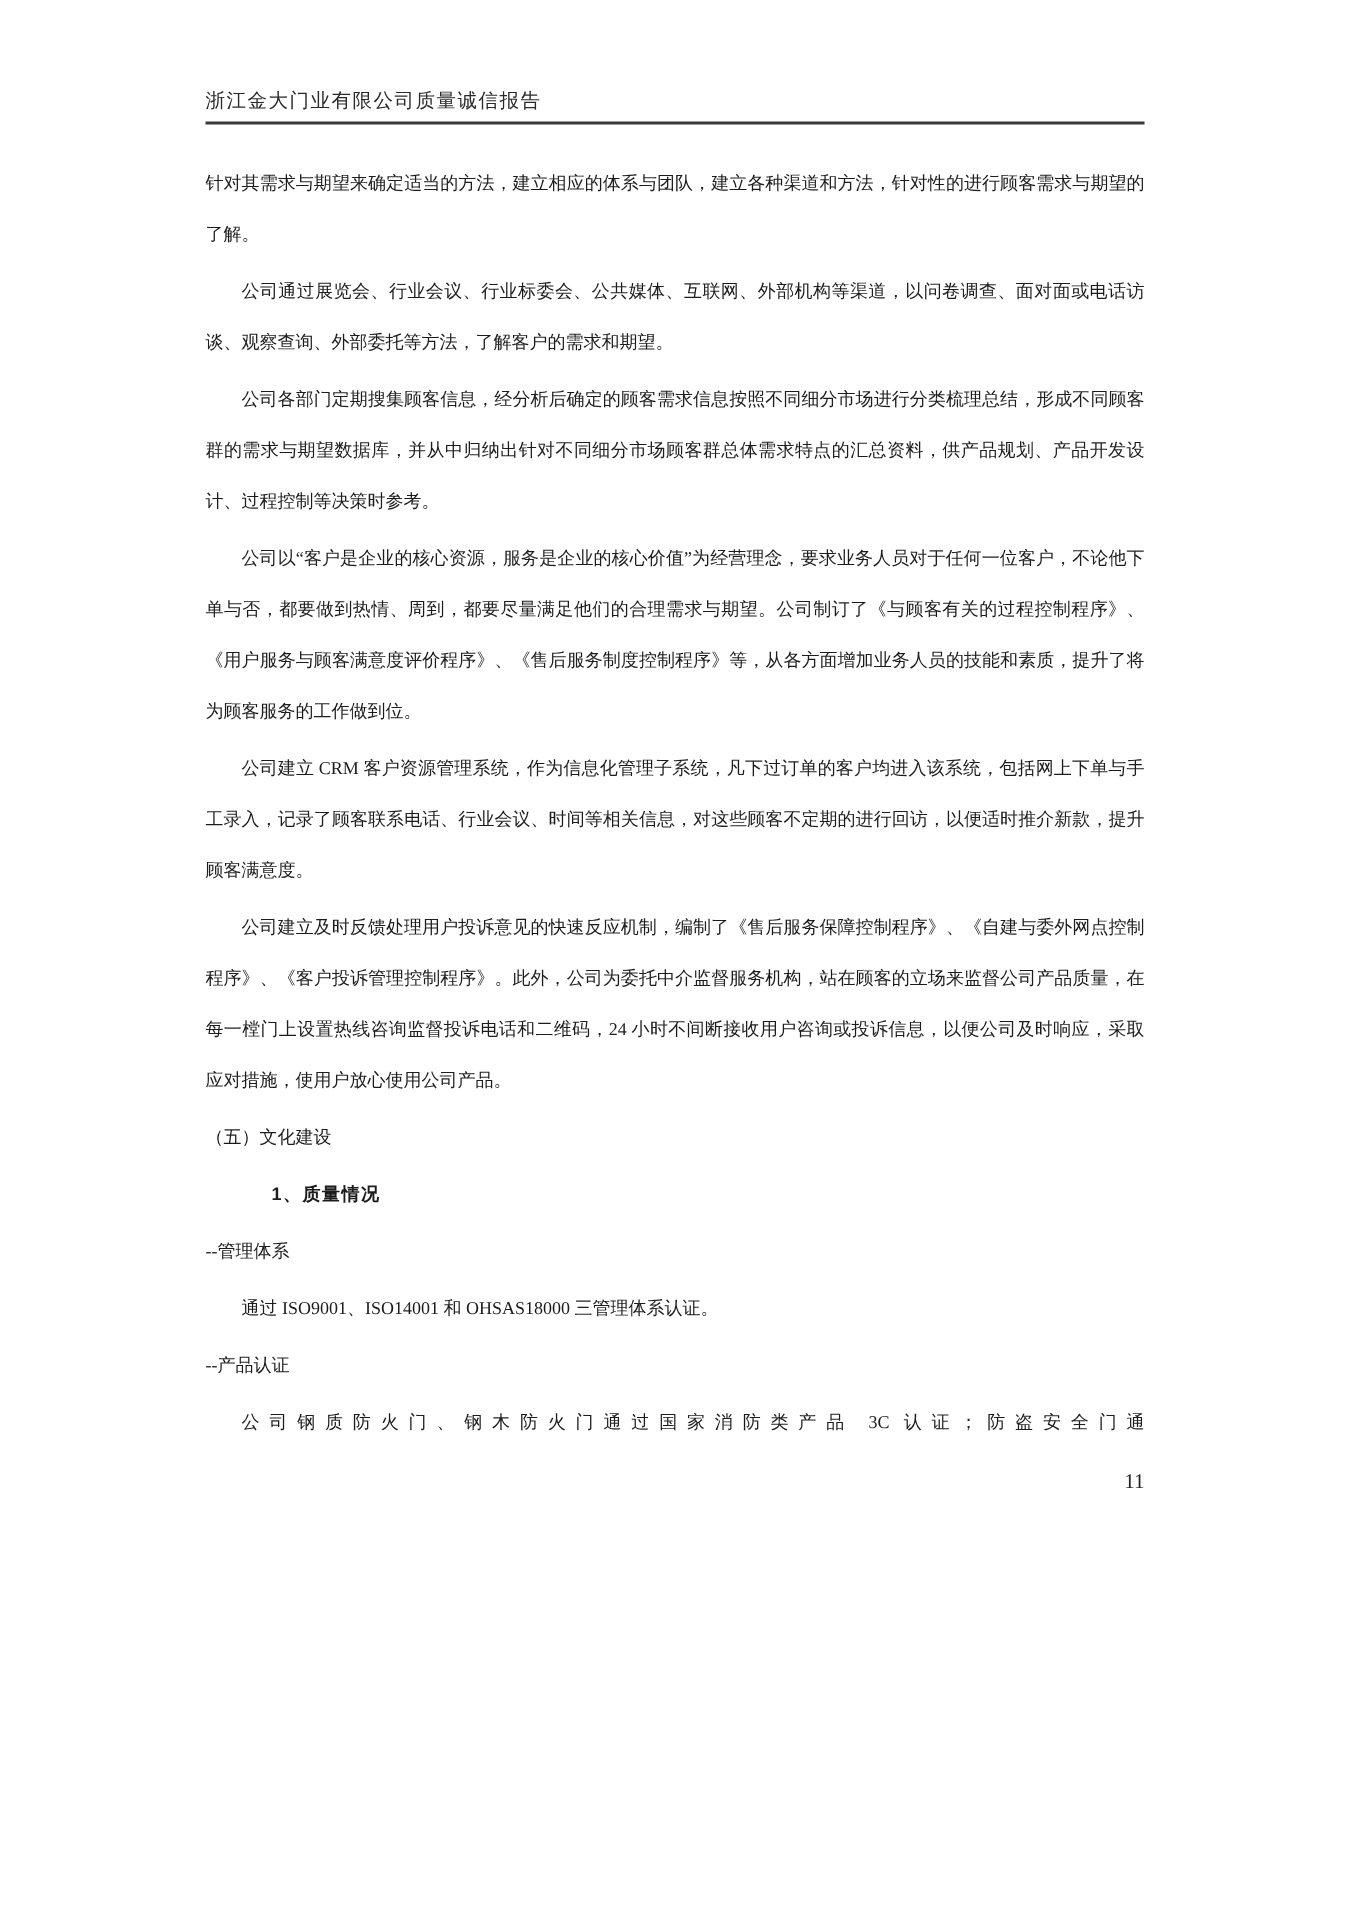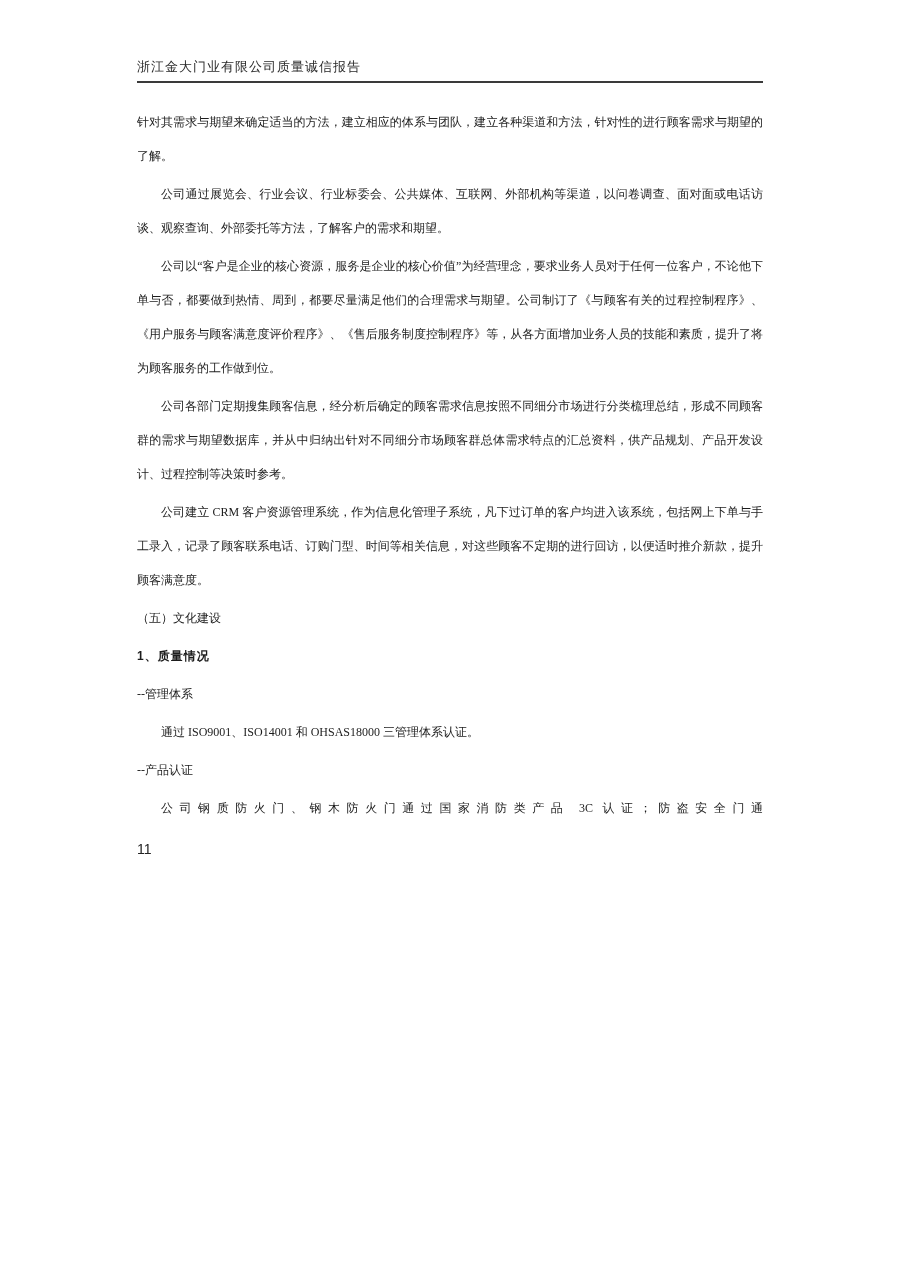--- a/index.html
+++ b/index.html
@@ -36,46 +36,48 @@
     text-align: justify;
     text-justify: inter-ideograph;
     color: #1c1c1c;
   }
   .para { margin: 0 0 4px 0; }
   .indent { text-indent: 2em; }
   .heading {
     font-family: "Liberation Sans", sans-serif;
     font-weight: bold;
     letter-spacing: 1px;
+    margin-left: 44px;
   }
   .fill { text-align-last: justify; }
   .footer {
     margin-top: 16px;
-    text-align: left;
+    text-align: right;
     font-size: 14px;
-    font-family: Liberation Sans, sans-serif;
+    font-family: Liberation Serif, serif;
     color: #222222;
   }
 </style>
 </head>
 <body>
 
 <div class="page">
 
   <div class="header">
     <span class="header-left">浙江金大门业有限公司</span>
     <span class="header-right">质量诚信报告</span>
   </div>
 
   <div class="doc-body">
     <p class="para">针对其需求与期望来确定适当的方法，建立相应的体系与团队，建立各种渠道和方法，针对性的进行顾客需求与期望的了解。</p>
     <p class="para indent">公司通过展览会、行业会议、行业标委会、公共媒体、互联网、外部机构等渠道，以问卷调查、面对面或电话访谈、观察查询、外部委托等方法，了解客户的需求和期望。</p>
+    <p class="para indent">公司各部门定期搜集顾客信息，经分析后确定的顾客需求信息按照不同细分市场进行分类梳理总结，形成不同顾客群的需求与期望数据库，并从中归纳出针对不同细分市场顾客群总体需求特点的汇总资料，供产品规划、产品开发设计、过程控制等决策时参考。</p>
     <p class="para indent">公司以“客户是企业的核心资源，服务是企业的核心价值”为经营理念，要求业务人员对于任何一位客户，不论他下单与否，都要做到热情、周到，都要尽量满足他们的合理需求与期望。公司制订了《与顾客有关的过程控制程序》、《用户服务与顾客满意度评价程序》、《售后服务制度控制程序》等，从各方面增加业务人员的技能和素质，提升了将为顾客服务的工作做到位。</p>
-    <p class="para indent">公司各部门定期搜集顾客信息，经分析后确定的顾客需求信息按照不同细分市场进行分类梳理总结，形成不同顾客群的需求与期望数据库，并从中归纳出针对不同细分市场顾客群总体需求特点的汇总资料，供产品规划、产品开发设计、过程控制等决策时参考。</p>
-    <p class="para indent">公司建立 CRM 客户资源管理系统，作为信息化管理子系统，凡下过订单的客户均进入该系统，包括网上下单与手工录入，记录了顾客联系电话、订购门型、时间等相关信息，对这些顾客不定期的进行回访，以便适时推介新款，提升顾客满意度。</p>
+    <p class="para indent">公司建立 CRM 客户资源管理系统，作为信息化管理子系统，凡下过订单的客户均进入该系统，包括网上下单与手工录入，记录了顾客联系电话、行业会议、时间等相关信息，对这些顾客不定期的进行回访，以便适时推介新款，提升顾客满意度。</p>
+    <p class="para indent">公司建立及时反馈处理用户投诉意见的快速反应机制，编制了《售后服务保障控制程序》、《自建与委外网点控制程序》、《客户投诉管理控制程序》。此外，公司为委托中介监督服务机构，站在顾客的立场来监督公司产品质量，在每一樘门上设置热线咨询监督投诉电话和二维码，24 小时不间断接收用户咨询或投诉信息，以便公司及时响应，采取应对措施，使用户放心使用公司产品。</p>
     <p class="para">（五）文化建设</p>
     <p class="para heading">1、质量情况</p>
     <p class="para">--管理体系</p>
     <p class="para indent">通过 ISO9001、ISO14001 和 OHSAS18000 三管理体系认证。</p>
     <p class="para">--产品认证</p>
     <p class="para indent fill">公司钢质防火门、钢木防火门通过国家消防类产品 3C 认证；防盗安全门通</p>
   </div>
 
   <div class="footer">
     <span>11</span>

